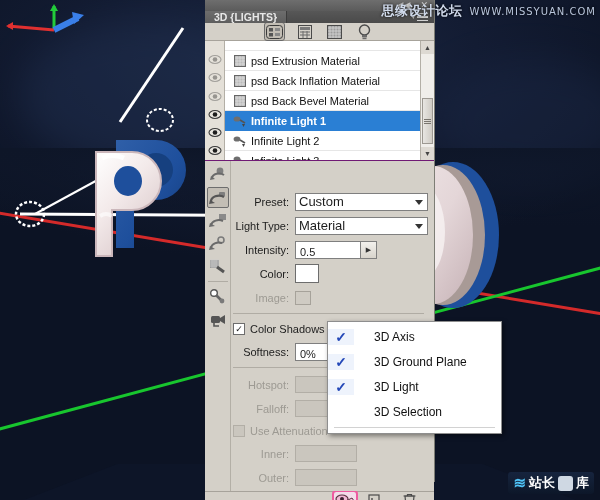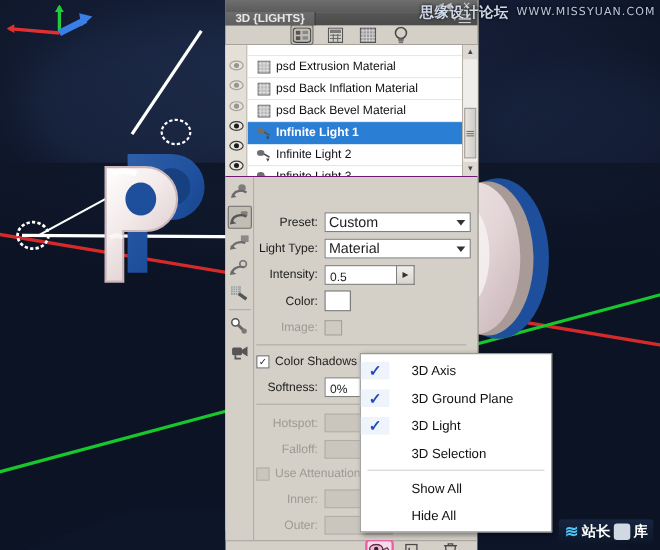--- a/index.html
+++ b/index.html
@@ -645,23 +645,13 @@
       <div class="mi checked">
         <span class="chk">✓</span>
         <span class="mlabel">3D Light</span>
       </div>
       <div class="mi">
         <span class="chk"></span>
         <span class="mlabel">3D Selection</span>
       </div>
     </div>
   <div class="m-sep"></div>
-  <div>
-      <div class="mi">
-        <span class="chk"></span>
-        <span class="mlabel">Show All</span>
-      </div>
-      <div class="mi">
-        <span class="chk"></span>
-        <span class="mlabel">Hide All</span>
-      </div>
-    </div>
 </div>
 
 </body></html>

